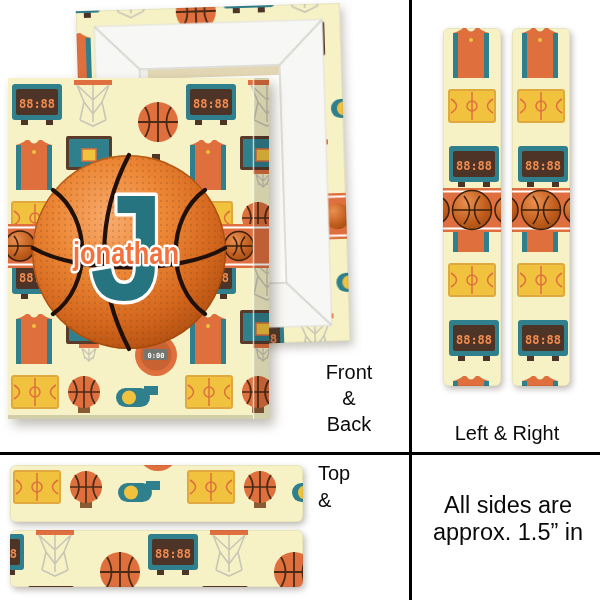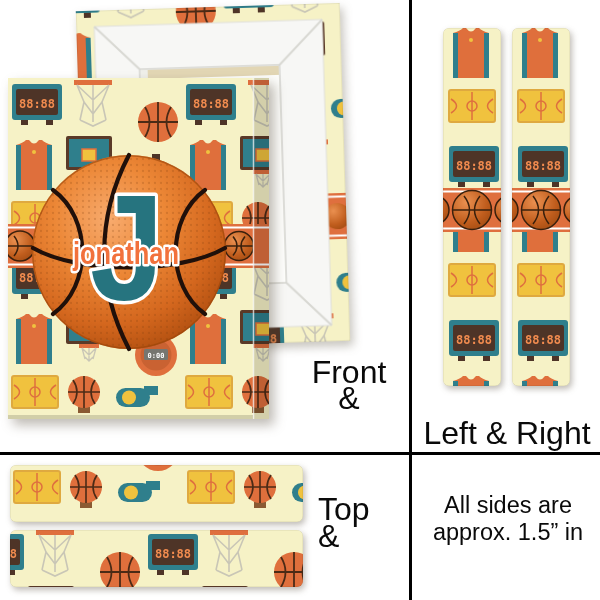--- a/index.html
+++ b/index.html
@@ -13,24 +13,24 @@
   .back-frame{position:absolute;left:81px;top:7px;transform:rotate(-1.8deg);
     filter:drop-shadow(3px 5px 5px rgba(70,58,40,.30));}
   .front-frame{position:absolute;left:8px;top:78px;
     filter:drop-shadow(5px 6px 6px rgba(70,58,40,.35));}
 
   .strip-v{position:absolute;top:28px;filter:drop-shadow(2px 3px 3px rgba(70,58,40,.35));}
   .strip-v.left{left:443px;} .strip-v.right{left:512px;}
   .strip-h{position:absolute;left:10px;filter:drop-shadow(2px 3px 3px rgba(70,58,40,.35));}
   .strip-h.top{top:465px;} .strip-h.bottom{top:530px;}
 
-  .lbl{position:absolute;font-size:32px;line-height:26px;}
+  .lbl{position:absolute;font-size:20px;line-height:26px;}
   .lbl-frontback{left:294px;top:359px;width:110px;text-align:center;}
   .lbl-leftright{left:412px;top:420px;width:190px;text-align:center;}
-  .lbl-topbottom{left:318px;top:496px;width:100px;text-align:left;line-height:27px;}
+  .lbl-topbottom{left:318px;top:460px;width:100px;text-align:left;line-height:27px;}
   .lbl-note{left:412px;top:492px;width:192px;text-align:center;font-size:23.5px;line-height:27px;}
 
   svg text{font-family:"Liberation Sans",sans-serif;}
   .digits{font-family:"DejaVu Sans Mono",monospace;font-weight:bold;}
 </style>
 </head>
 <body>
 
 <div class="stage">
 
@@ -221,20 +221,21 @@
       <rect width="293" height="57" rx="6" fill="none" stroke="rgba(0,0,0,0.10)"></rect>
     </g>
   </svg>
 
   <div class="divider-v"></div>
   <div class="divider-h"></div>
 
   <div class="lbl lbl-frontback">
     <div>Front</div>
     <div>&amp;</div>
+    <div>Back</div>
   </div>
   <div class="lbl lbl-leftright">Left &amp; Right</div>
   <div class="lbl lbl-topbottom">
     <div>Top</div>
     <div>&amp;</div>
   </div>
   <div class="lbl lbl-note">
     <div>All sides are</div>
     <div>approx. 1.5” in</div>
   </div>

